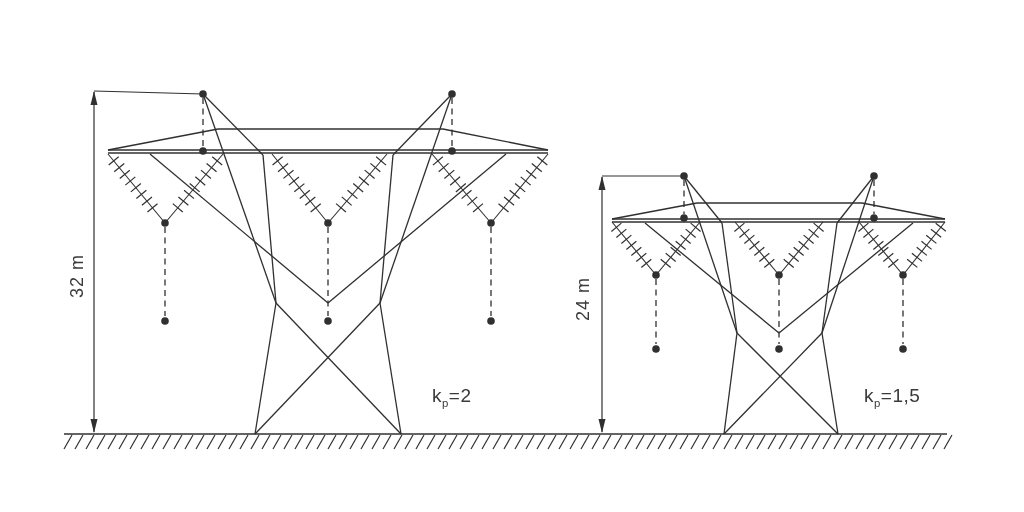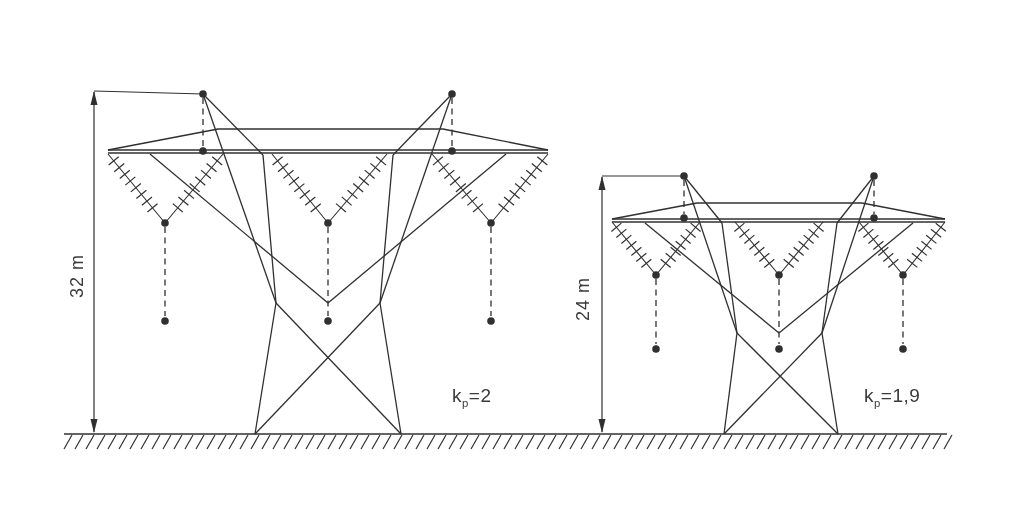--- a/index.html
+++ b/index.html
@@ -22,21 +22,21 @@
   .kp-label{
     position:absolute;
     font-size:19px;
     color:#3a3a3a;
     letter-spacing:0.5px;
     white-space:nowrap;
   }
   .kp-label sub{font-size:0.6em;}
   #lbl-left-h{left:77px;top:276px;}
   #lbl-right-h{left:583px;top:299px;}
-  #lbl-left-kp{left:452px;top:385px;text-align:center;}
+  #lbl-left-kp{left:432px;top:385px;text-align:center;}
   #lbl-right-kp{left:864px;top:385px;}
 </style>
 </head>
 <body>
 
 <div class="canvas">
   <svg id="diagram" width="1024" height="512" viewBox="0 0 1024 512">
       <g>
         <line x1="64" y1="434" x2="947" y2="434" stroke="#303030" stroke-width="1.5"></line>
         <g>
@@ -322,14 +322,14 @@
         </g>
       </g>
     </svg>
 
   <div class="dim-label" id="lbl-left-h">32 m</div>
 
   <div class="dim-label" id="lbl-right-h">24 m</div>
 
   <div class="kp-label" id="lbl-left-kp"><span>k</span><sub>p</sub><span>=2</span></div>
 
-  <div class="kp-label" id="lbl-right-kp"><span>k</span><sub>p</sub><span>=1,9</span></div>
+  <div class="kp-label" id="lbl-right-kp"><span>k</span><sub>p</sub><span>=1,5</span></div>
 </div>
 
 </body></html>

